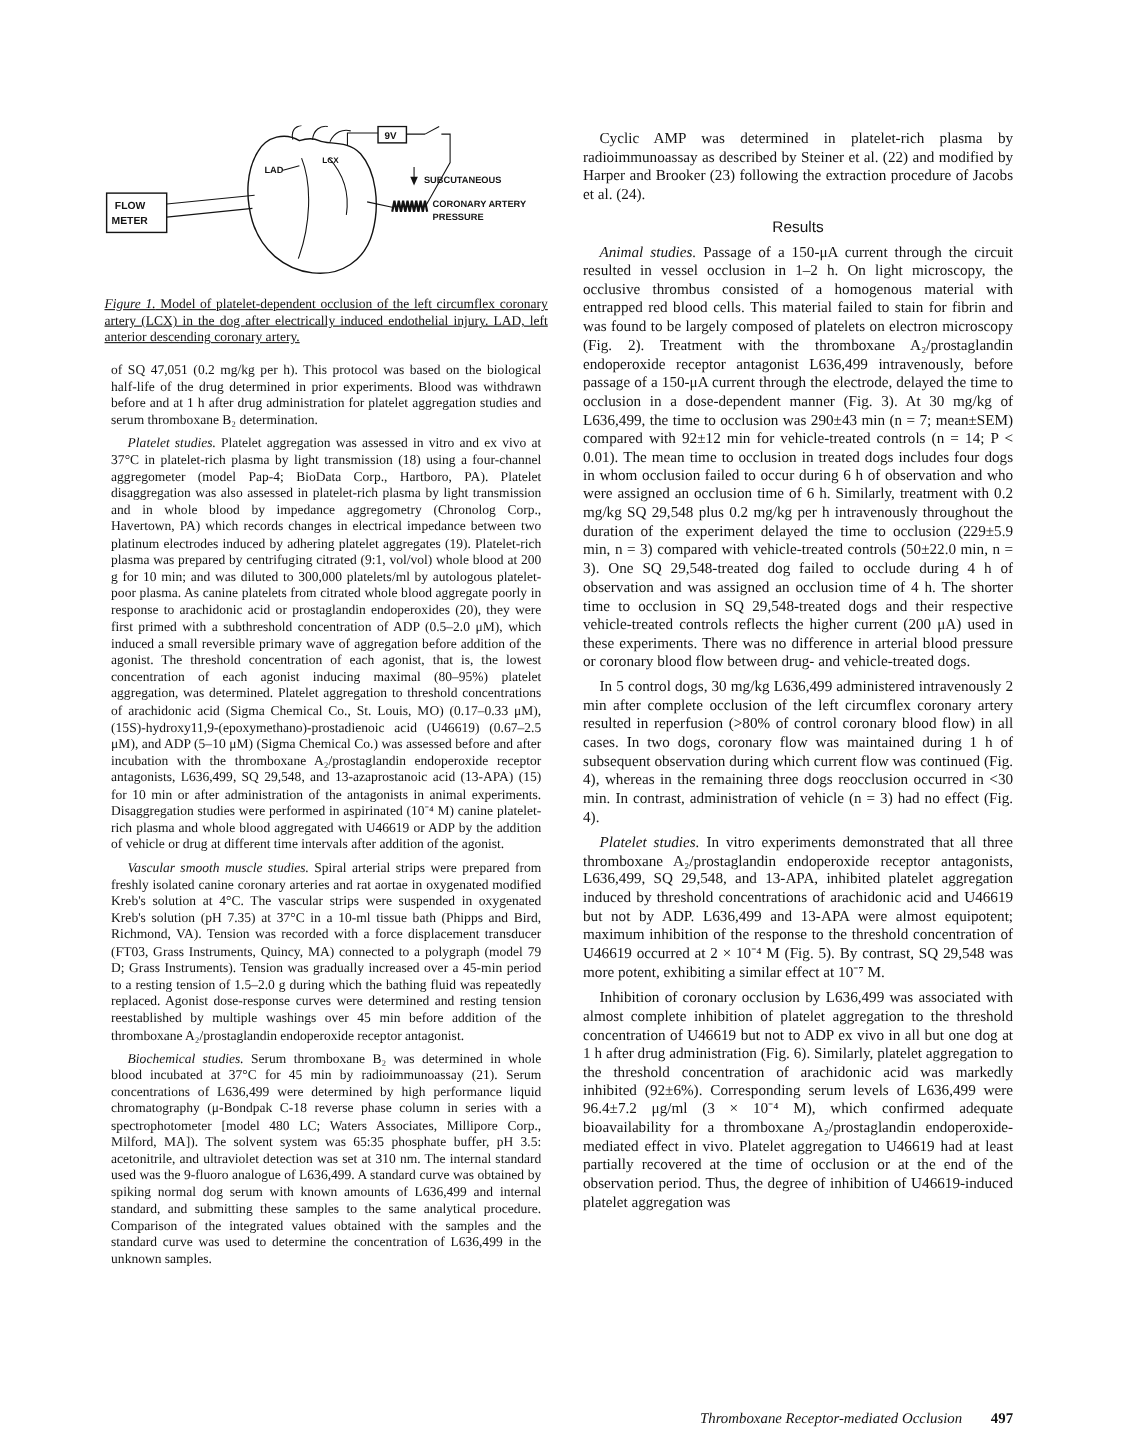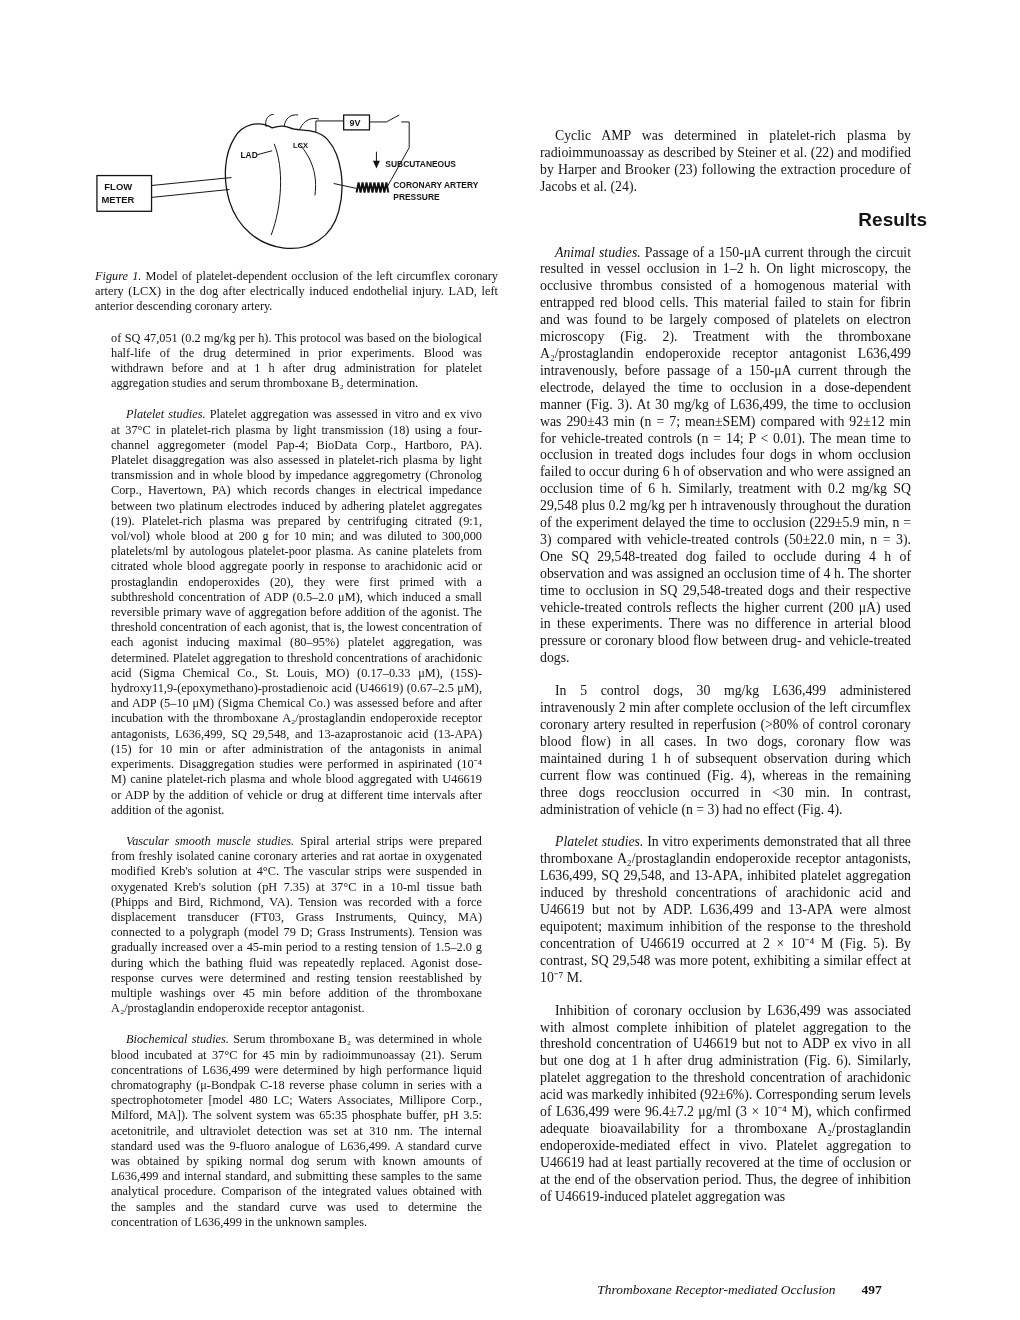--- a/index.html
+++ b/index.html
@@ -8,36 +8,36 @@
     margin:0 auto; overflow:hidden;
     font-family:"Liberation Serif", serif; color:#141414;
   }
   .columns {
     position:absolute; left:95px; top:112px; width:832px;
     display:flex; gap:26px;
   }
   .col { text-align:justify; }
   .col-left  { width:403px; font-size:12.3px; line-height:15.2px; }
   .col-right { width:403px; font-size:13.8px; line-height:16.9px; }
-  p.para { margin:16px; }
+  p.para { margin:6px; }
   p.para.indent { text-indent:15px; }
   .lead { font-style:italic; }
   .figure-wrap { margin:2px 0 10px 0; }
   .figure-svg { display:block; }
   .figure-svg text { font-family:"Liberation Sans", sans-serif; font-weight:bold; fill:#141414; }
   .figure-svg .stroke { fill:none; stroke:#141414; stroke-width:1.3; }
   .figure-svg .thin { fill:none; stroke:#141414; stroke-width:1; }
-  .fig-caption { margin:16px 0 14px 0; font-size:12.3px; line-height:15.2px; text-align:justify; }
+  .fig-caption { margin:16px 0 14px 0; font-size:12.3px; line-height:15.2px; text-align:justify;text-decoration:underline; }
   h2.results-heading {
-    font-family:"Liberation Sans", sans-serif; font-weight:bold;
-    font-size:19px; margin:12px 0 7px 0; text-align:right;
+    font-family:"Liberation Sans", sans-serif; font-weight:normal;
+    font-size:14px; margin:12px 0 7px 0; text-align:center;
   }
   .footer {
-    position:absolute; left:538px; top:1282px; width:403px;
-    text-align:center; font-size:13.5px;
+    position:absolute; left:518px; top:1282px; width:403px;
+    text-align:right; font-size:13.5px;
   }
   .running-title { font-style:italic; }
   .page-number { font-weight:bold; margin-left:26px; }
 </style>
 </head>
 <body>
 
 <div class="page">
 
   <div class="columns">

